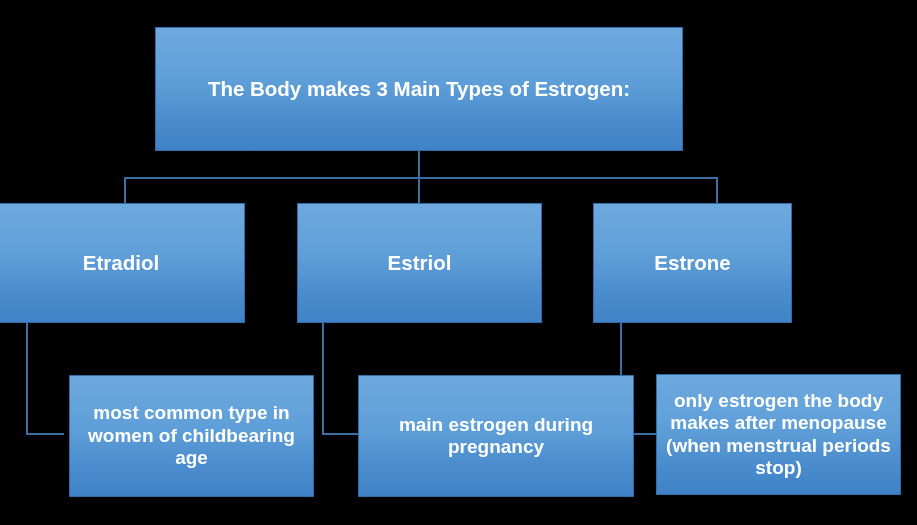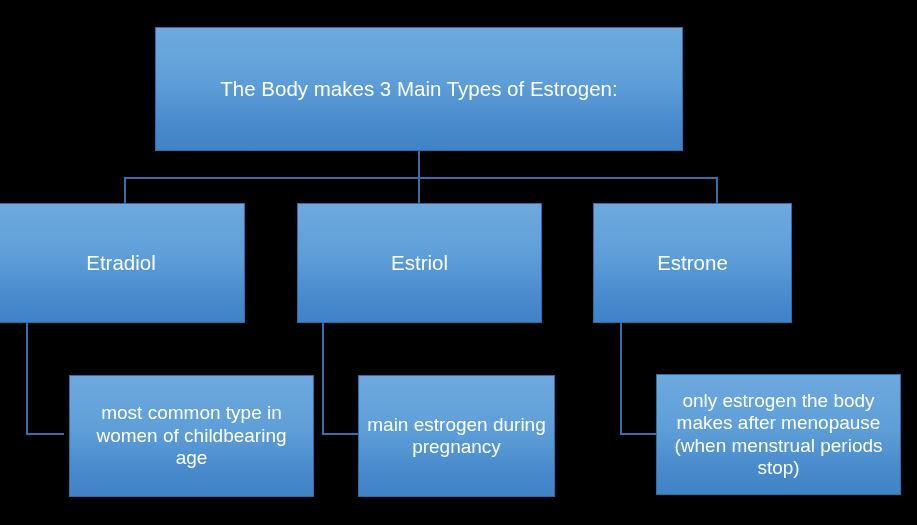--- a/index.html
+++ b/index.html
@@ -25,20 +25,21 @@
     display: flex;
     align-items: center;
     justify-content: center;
     text-align: center;
     color: #ffffff;
     background: linear-gradient(to bottom, #6ea9de 0%, #5e9ed8 45%, #4a8ccd 75%, #3f83c6 100%);
     border: 1px solid #2f6ca8;
     line-height: 1.18;
     padding: 20px 8px;
     text-rendering: optimizeLegibility;
+    font-weight: bold;
   }
 
   
   .node--title {
     left: 155px;
     top: 27px;
     width: 528px;
     height: 124px;
     font-size: 20.5px;
   }
@@ -51,21 +52,21 @@
   }
   .node--type-1 { left: -3px;  width: 248px; }
   .node--type-2 { left: 297px; width: 245px; text-align: center; }
   .node--type-3 { left: 593px; width: 199px; }
 
   
   .node--desc {
     font-size: 19px;
   }
   .node--desc-1 { left: 62px;  top: 375px; width: 245px; height: 122px; margin-left: 7px; }
-  .node--desc-2 { left: 358px; top: 375px; width: 197px; height: 122px; }
+  .node--desc-2 { left: 358px; top: 375px; width: 276px; height: 122px; }
   .node--desc-3 { left: 656px; top: 374px; width: 245px; height: 121px; }
 
   
   .conn {
     position: absolute;
     background: #3a6ea5;
   }
   .conn-v { width: 2px; }
   .conn-h { height: 2px; }
 

